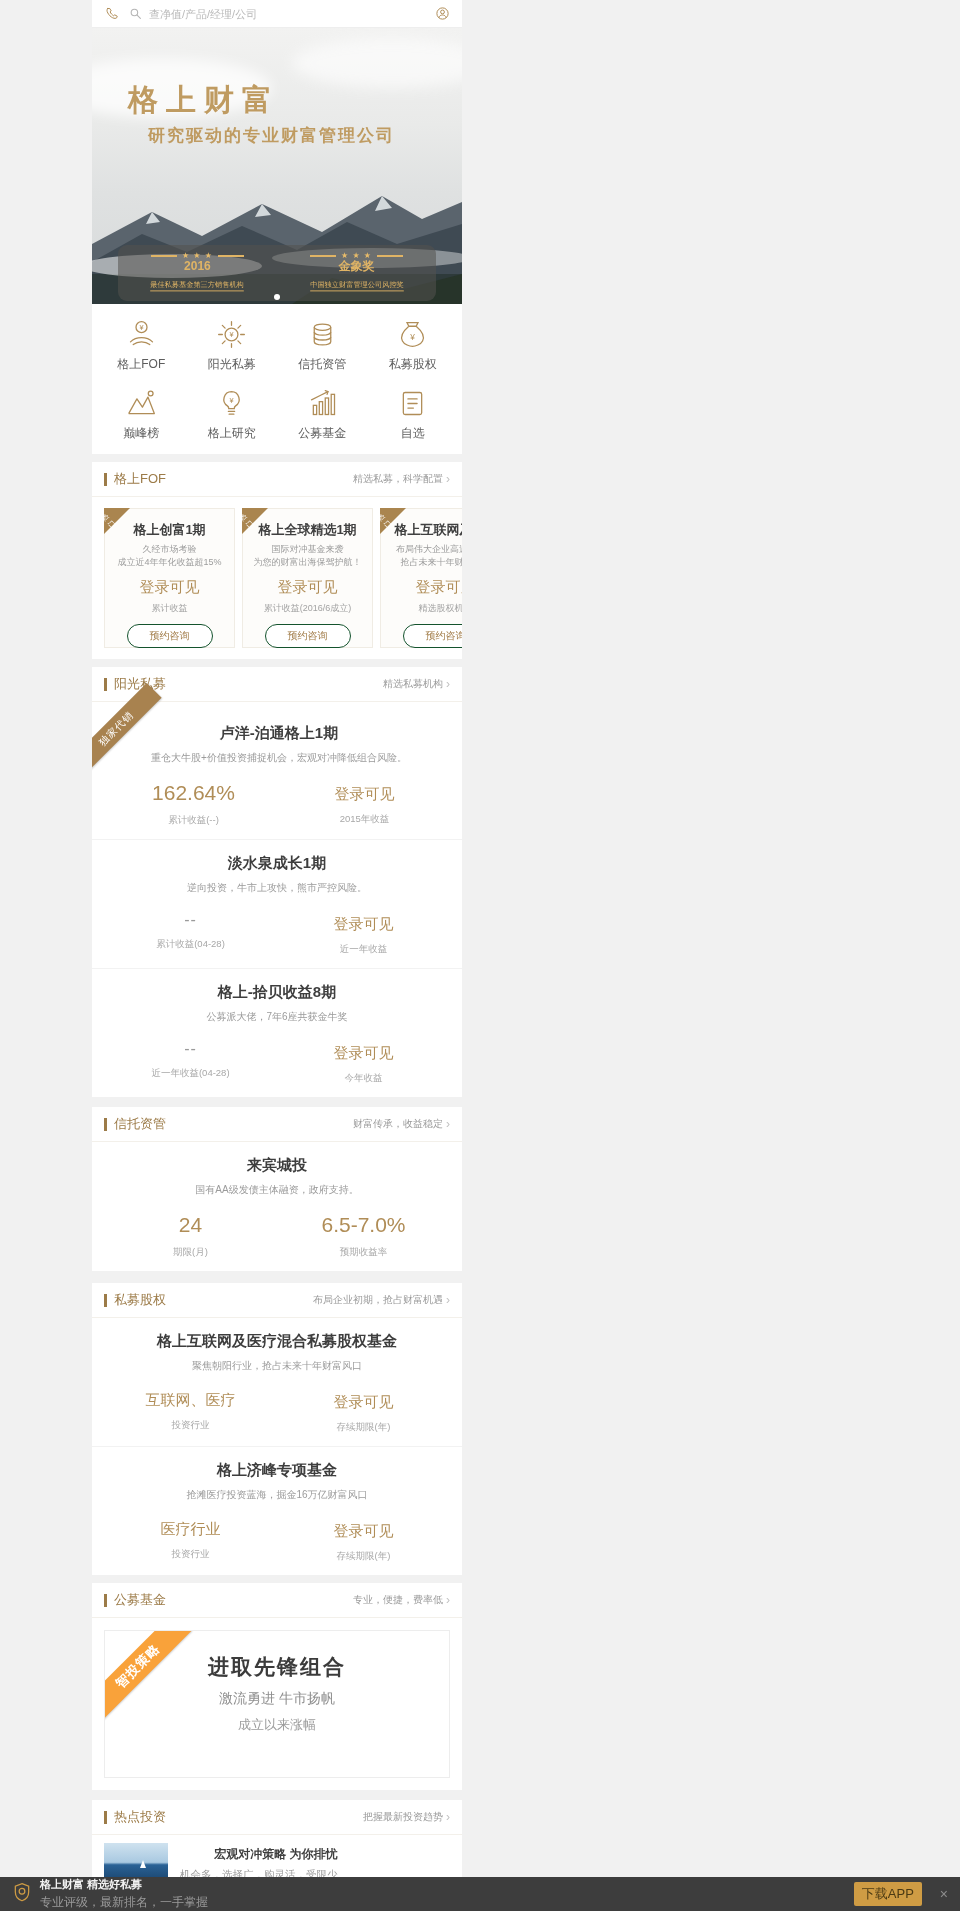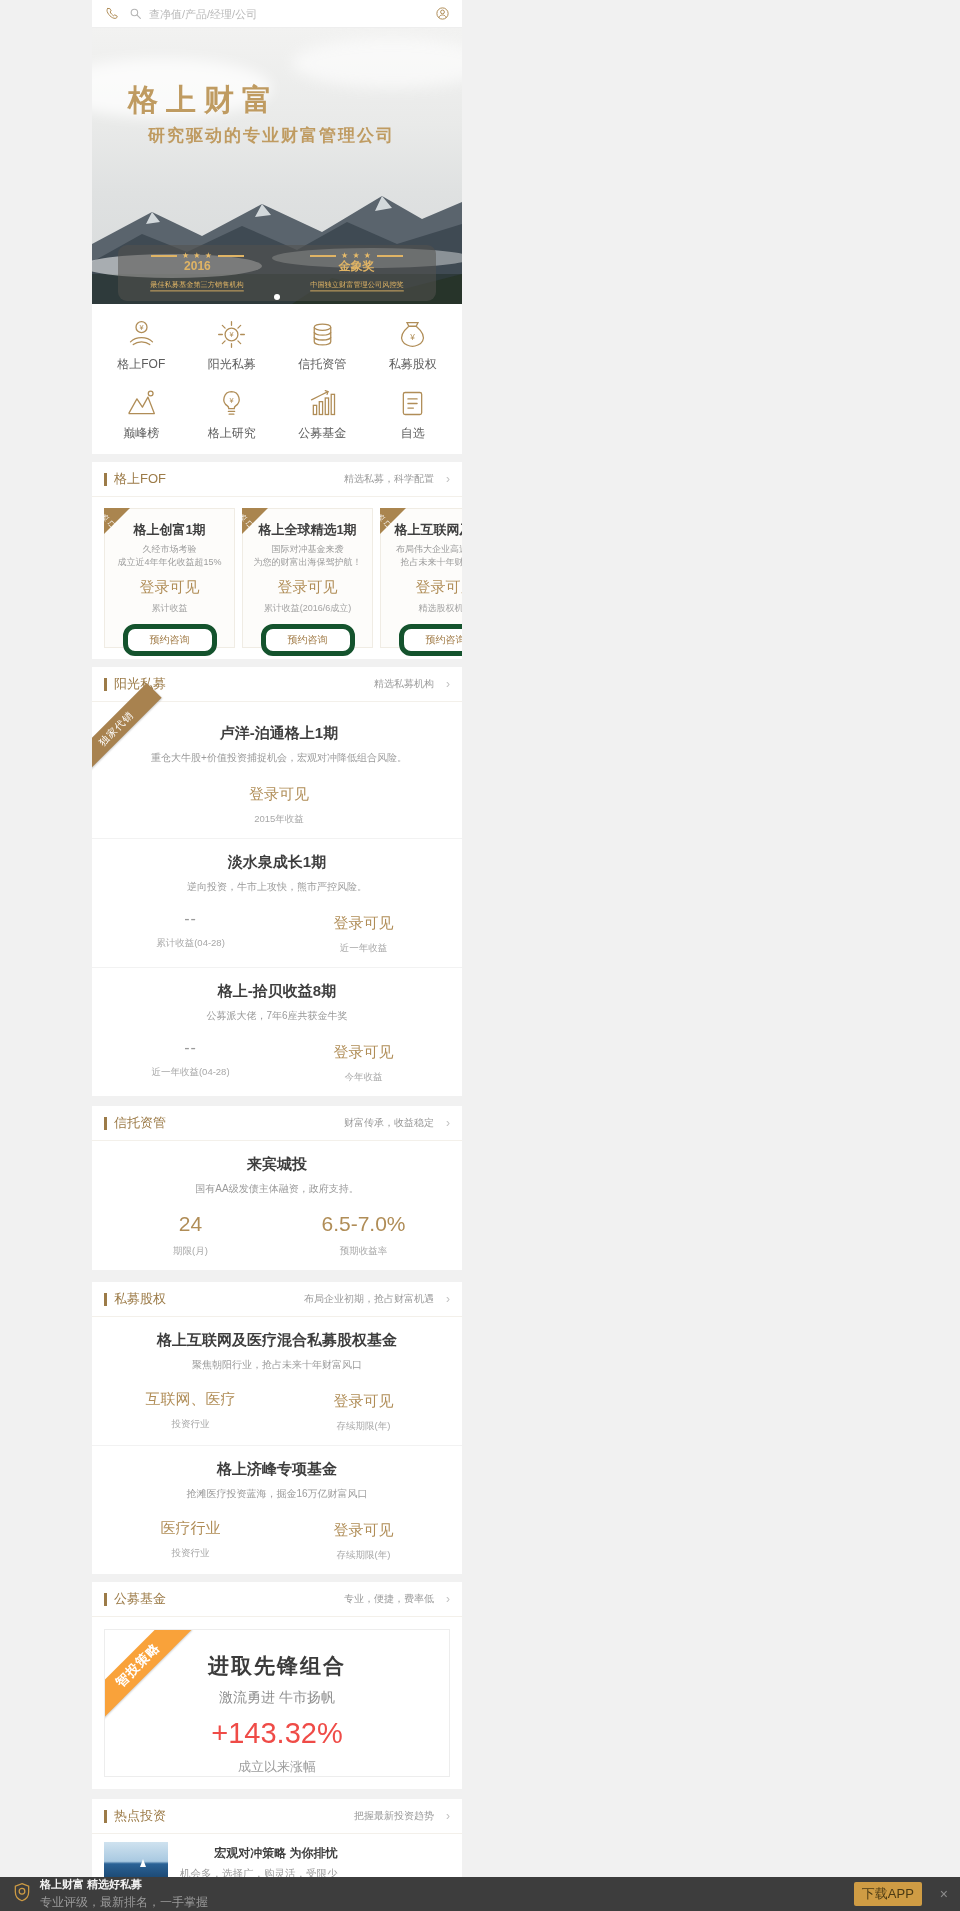--- a/index.html
+++ b/index.html
@@ -34,32 +34,32 @@
   
   .navgrid{display:grid;grid-template-columns:repeat(4,1fr);padding:10px 4px 8px;row-gap:6px;}
   .navcell{display:flex;flex-direction:column;align-items:center;gap:5px;padding:4px 0;cursor:pointer;}
   .navcell svg{display:block;}
   .navcell .nlabel{font-size:12px;color:#5d5d5d;}
   
   .gap8{height:8px;} .gap10{height:10px;} .gap12{height:12px;}
   .sec-head{display:flex;align-items:center;height:34px;padding:0 12px;border-bottom:1px solid #f3f0ea;}
   .sec-bar{width:3px;height:13px;background:#9c7b48;margin-right:7px;}
   .sec-title{font-size:13px;color:#9c7b48;}
-  .sec-more{margin-left:auto;font-size:10px;color:#9a9a9a;display:flex;align-items:center;gap:12px;cursor:pointer;}
+  .sec-more{margin-left:auto;font-size:10px;color:#9a9a9a;display:flex;align-items:center;gap:3px;cursor:pointer;}
   .sec-more .chev{color:#c2c2c2;font-size:12px;line-height:10px;}
   
   .fof-row{display:flex;gap:7px;padding:11px 12px;overflow:hidden;}
   .fof-card{position:relative;flex:0 0 131px;height:140px;background:#fdfcfa;border:1px solid #f0ece4;box-sizing:border-box;text-align:center;padding-top:12px;cursor:pointer;}
   .corner{position:absolute;top:-1px;left:-1px;width:0;height:0;border-top:26px solid #aa854f;border-right:26px solid transparent;}
   .corner span{position:absolute;top:-23px;left:1px;color:#fff;font-size:7px;transform:rotate(-45deg);}
   .fof-name{font-size:13px;font-weight:bold;color:#404040;}
   .fof-desc{font-size:9px;color:#9c9c9c;line-height:13px;margin-top:4px;}
   .fof-val{font-size:15px;color:#b08d57;margin-top:9px;}
   .fof-lab{font-size:9px;color:#a3a3a3;margin-top:5px;}
-  .pill{display:inline-block;margin-top:9px;border:5px solid #14532d;color:#a07a45;border-radius:12px;font-size:10px;padding:4px 22px;cursor:pointer;background:#fff;}
+  .pill{display:inline-block;margin-top:9px;border:1px solid #14532d;color:#a07a45;border-radius:12px;font-size:10px;padding:4px 22px;cursor:pointer;background:#fff;}
   
   .fund{position:relative;text-align:center;padding:14px 12px 12px;border-bottom:1px solid #f2f2f2;cursor:pointer;}
   .fund:last-child{border-bottom:none;}
   .fund-name{font-size:15px;font-weight:bold;color:#3e3e3e;}
   .fund-desc{font-size:10px;color:#9b9b9b;margin-top:8px;}
   .fund-vals{display:flex;margin-top:16px;}
   .fund-vals>div{flex:1;}
   .v-big{font-size:21px;color:#b08d57;}
   .v-dash{font-size:16px;color:#9a9a9a;letter-spacing:1px;}
   .v-login{font-size:15px;color:#b08d57;padding-top:4px;}
@@ -308,20 +308,24 @@
           <span class="chev">›</span>
         </span>
     </div>
     <div style="position:relative;">
       <div class="ribbon">独家代销</div>
       <div class="fund" style="padding-top:22px;padding-left:16px;">
         <div class="fund-name">卢洋-泊通格上1期</div>
         <div class="fund-desc">重仓大牛股+价值投资捕捉机会，宏观对冲降低组合风险。</div>
         <div class="fund-vals">
           <div>
+              <div class="v-big">162.64%</div>
+              <div class="v-lab">累计收益(--)</div>
+            </div>
+          <div>
               <div class="v-login">登录可见</div>
               <div class="v-lab">2015年收益</div>
             </div>
         </div>
       </div>
       <div class="fund">
         <div class="fund-name">淡水泉成长1期</div>
         <div class="fund-desc">逆向投资，牛市上攻快，熊市严控风险。</div>
         <div class="fund-vals">
           <div>
@@ -428,21 +432,20 @@
       <span class="sec-more">
           <span>专业，便捷，费率低</span>
           <span class="chev">›</span>
         </span>
     </div>
     <div class="mf-wrap">
       <div class="mf-card">
         <div class="ribbon orange">智投策略</div>
         <div class="mf-name">进取先锋组合</div>
         <div class="mf-slogan">激流勇进 牛市扬帆</div>
-        <div class="mf-val">+143.32%</div>
         <div class="mf-lab">成立以来涨幅</div>
       </div>
     </div>
   </div>
 
   <div class="gap10"></div>
 
   <div class="white">
     <div class="sec-head">
       <span class="sec-bar"></span>

